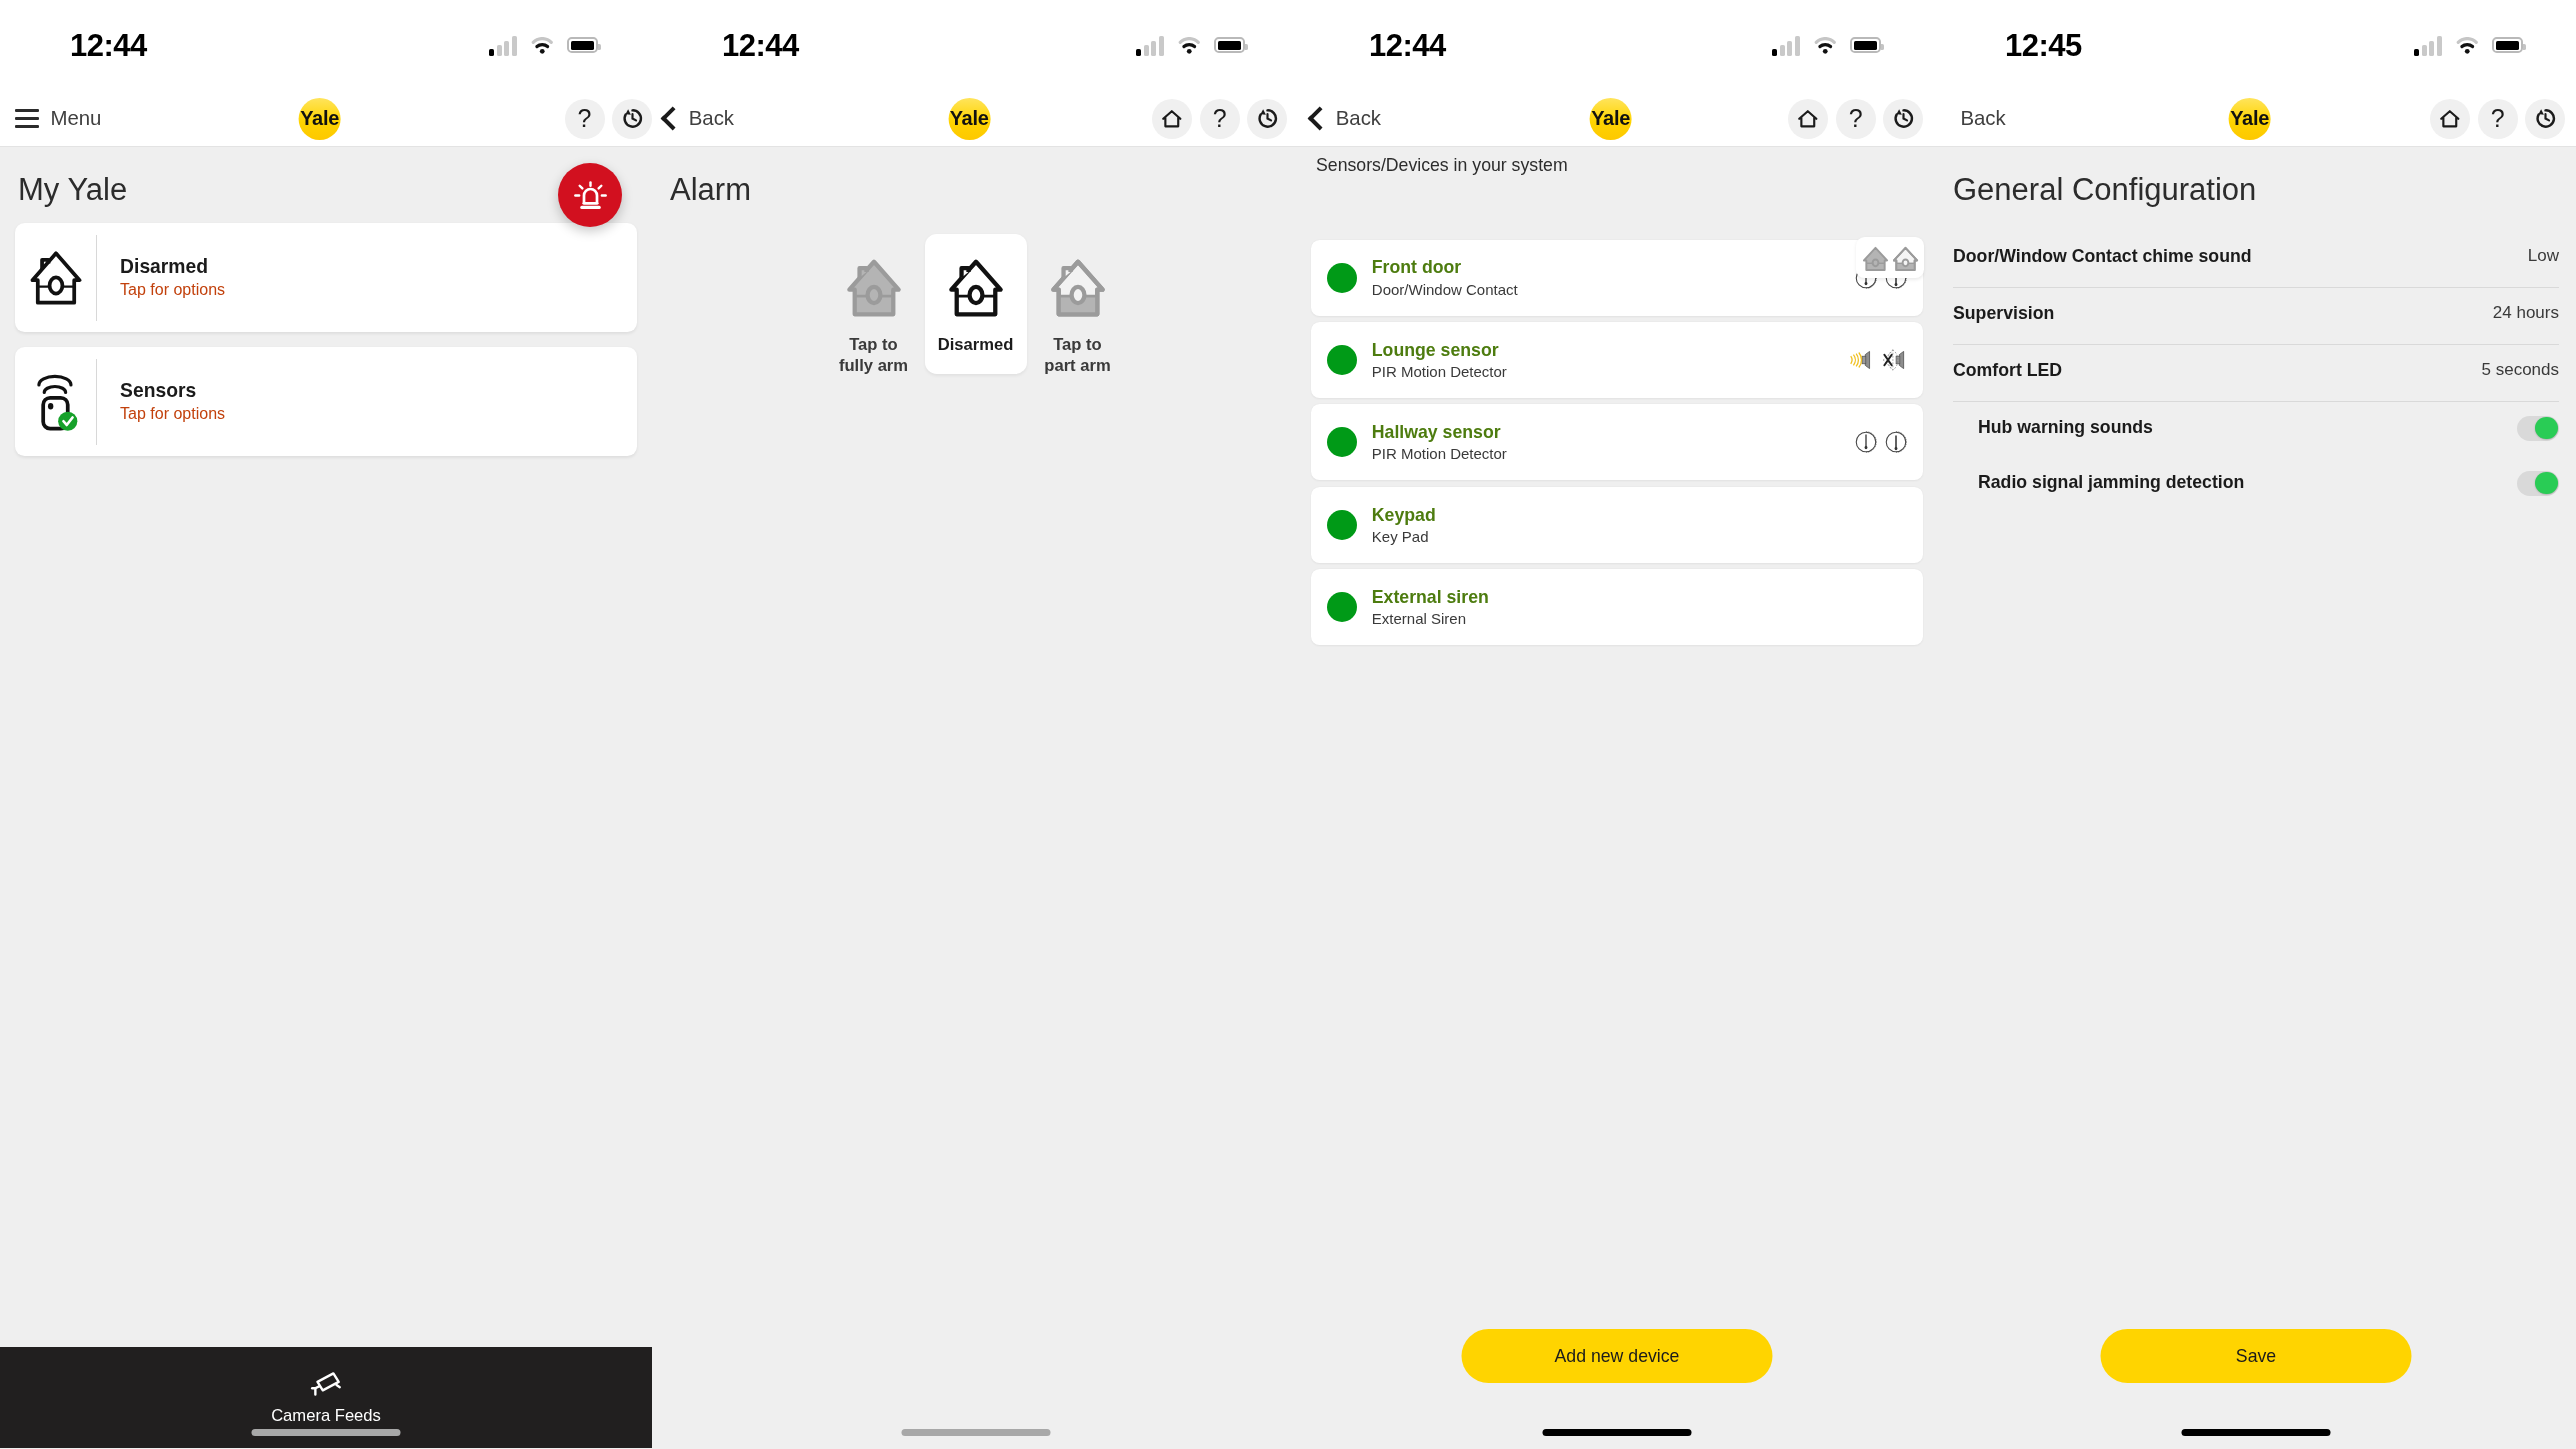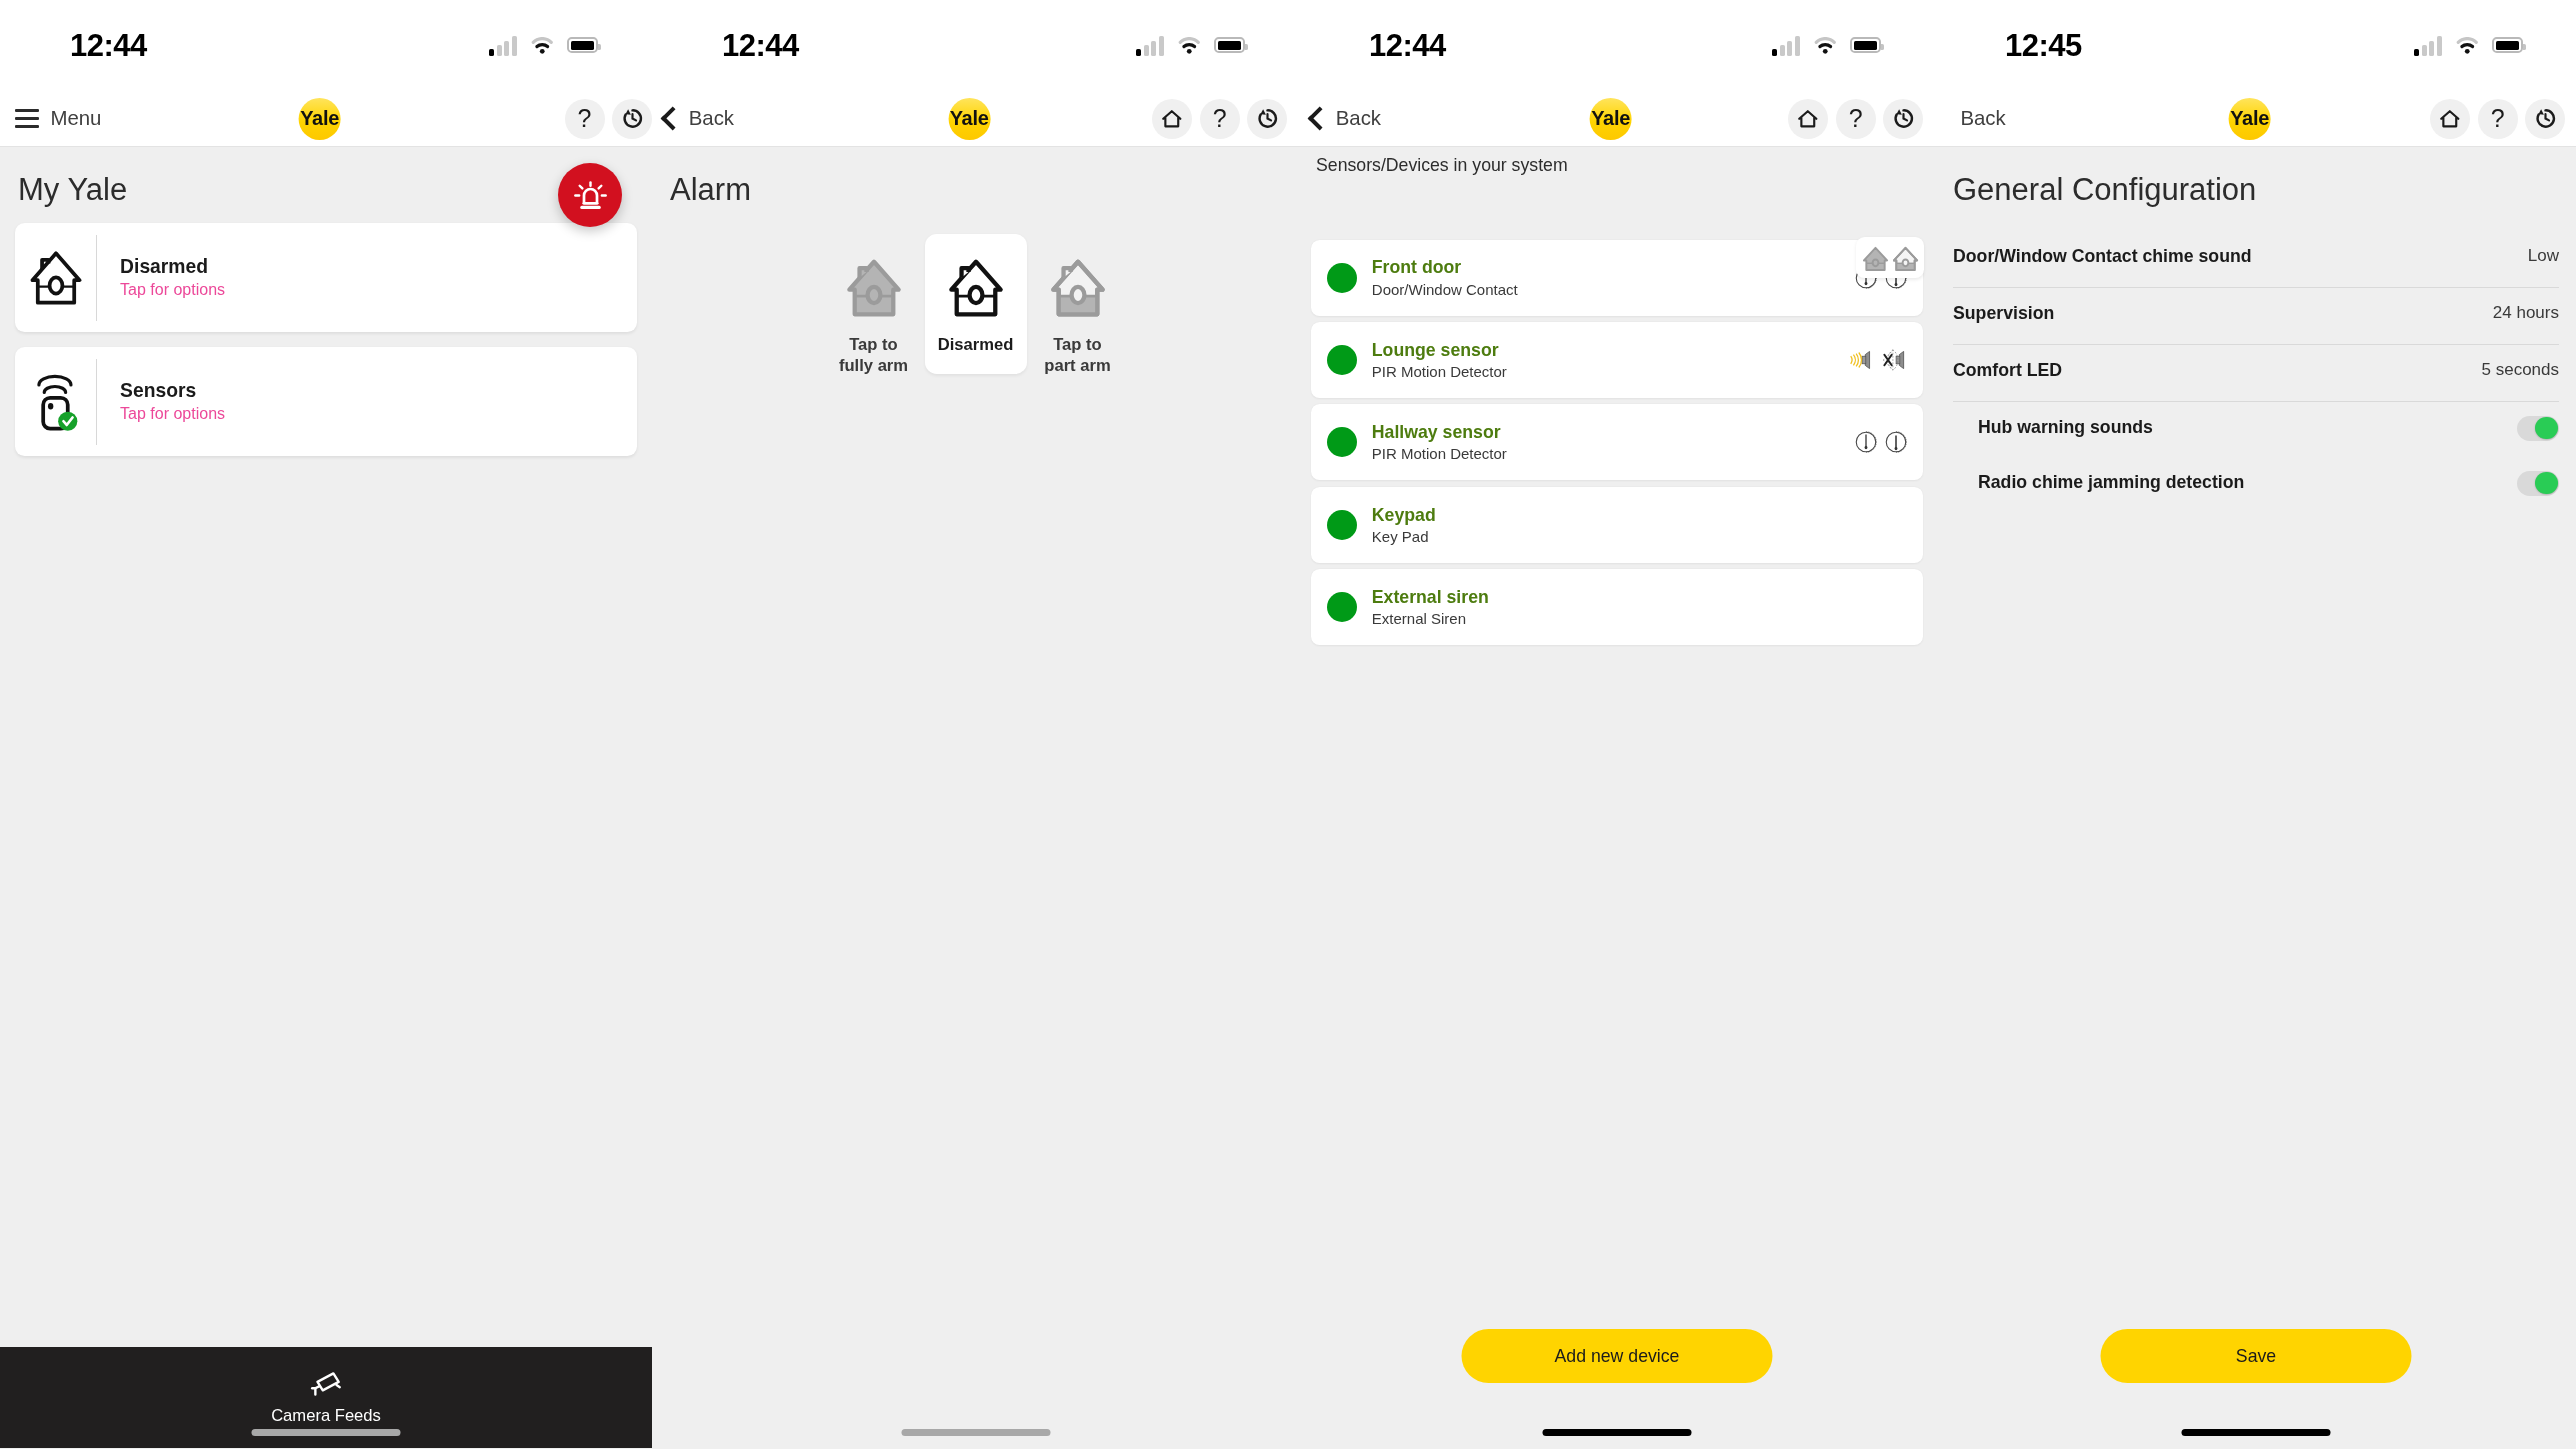--- a/index.html
+++ b/index.html
@@ -112,21 +112,21 @@
     box-shadow:0 1.1px 3.2px rgba(0,0,0,.07);
     overflow:hidden;
   }
   .card .icon-col{
     width:81px;min-width:81px;height:100%;
     display:flex;align-items:center;justify-content:center;
   }
   .card .divider{width:0.5px;height:86px;background:#d8d8d8;}
   .card .text-col{padding-left:23.6px;}
   .card .t1{font-size:19.3px;font-weight:700;color:#1b1b1b;}
-  .card .t2{font-size:16px;color:#ec4899;margin-top:3.2px;}
+  .card .t2{font-size:16px;color:#c2410c;margin-top:3.2px;}
 
   .camfeed{
     position:absolute;left:0;bottom:0;width:100%;height:101px;
     background:#211f1f;
     display:flex;flex-direction:column;align-items:center;justify-content:center;
     gap:7px;
   }
   .camfeed .lbl{color:#fff;font-size:16.6px;}
   .home-ind{
     width:149px;height:7.5px;border-radius:4.3px;background:#a8a8a8;
@@ -637,21 +637,21 @@
         </div>
 
         <div class="cfg-row noline">
           <div class="cfg-lbl">Hub warning sounds</div>
           <div class="toggle">
               <i></i>
             </div>
         </div>
 
         <div class="cfg-row noline" style="padding-top:13px;">
-          <div class="cfg-lbl">Radio chime jamming detection</div>
+          <div class="cfg-lbl">Radio signal jamming detection</div>
           <div class="toggle">
               <i></i>
             </div>
         </div>
 
       </div>
 
       <div class="primary-btn">Save</div>
       <div class="home-ind dark"></div>
     </div>

